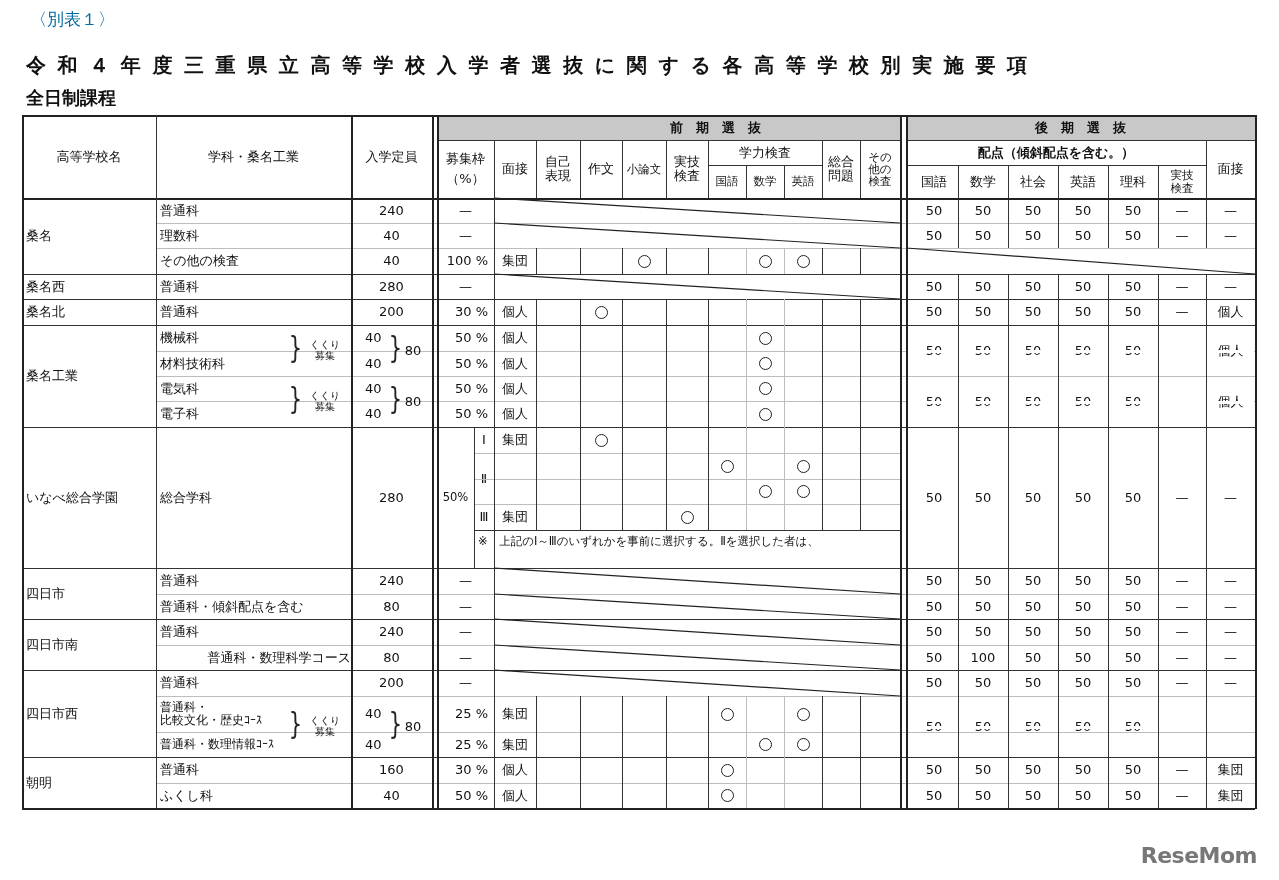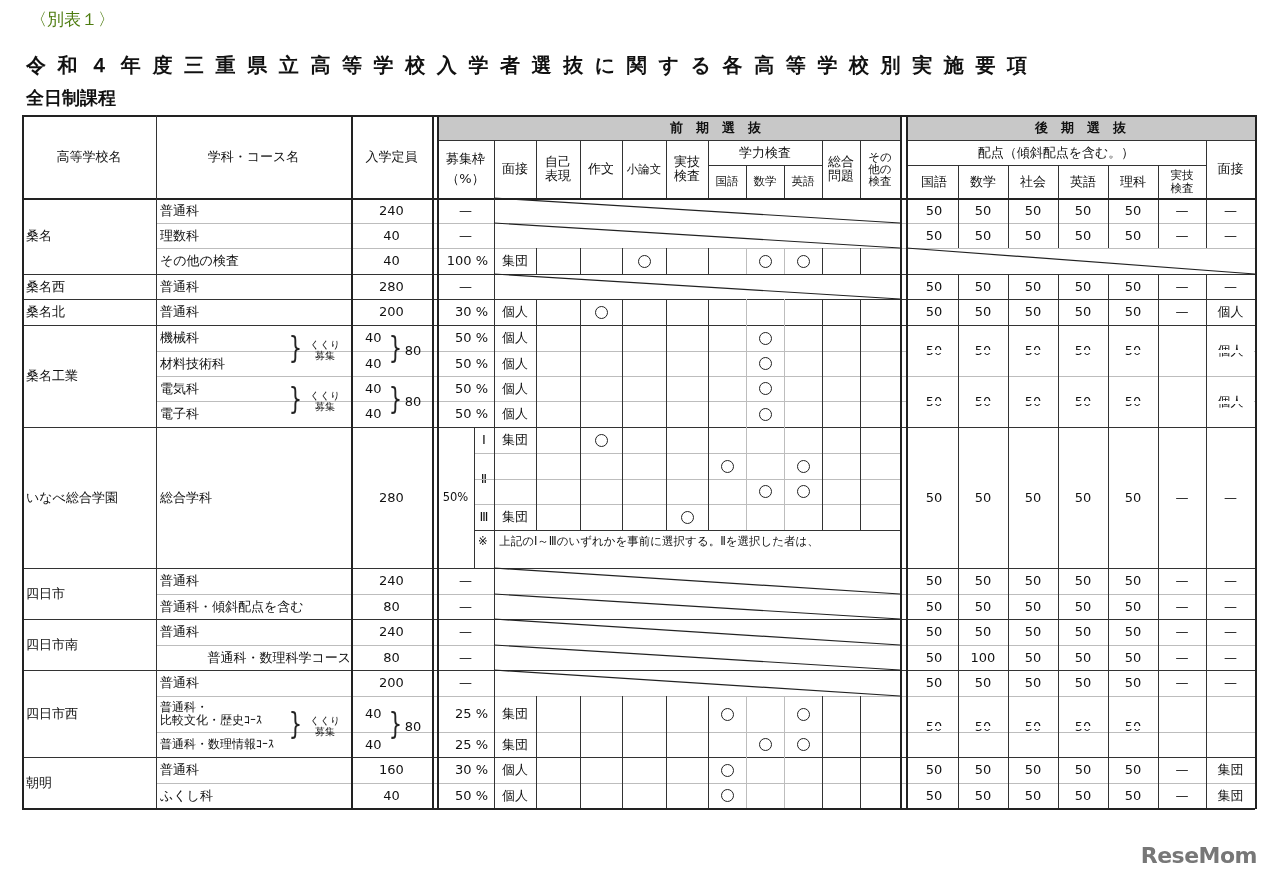--- a/index.html
+++ b/index.html
@@ -1,19 +1,19 @@
 <!DOCTYPE html>
 <html><head>
 <meta charset="utf-8">
 <style>
   html, body { margin:0; padding:0; background:#fff; }
   body { width:1279px; height:880px; position:relative; overflow:hidden;
          font-family:"DejaVu Sans", sans-serif; color:#111; }
   .abs { position:absolute; }
-  .doc-label { left:30px; top:8px; font-size:17px; color:#4d7c0f; }
+  .doc-label { left:30px; top:8px; font-size:17px; color:#0369a1; }
   .title { left:26px; top:52px; font-size:20px; font-weight:bold; letter-spacing:11.6px; white-space:nowrap; }
   .subtitle { left:26px; top:86px; font-size:18px; font-weight:bold; }
   .hgray { background:#c8c8c8; }
   .cell { position:absolute; box-sizing:border-box; display:flex; align-items:center; justify-content:center; font-size:13px; line-height:1.05; text-align:center; }
   .cell.left { justify-content:flex-start; padding-left:4px; }
   .cell.right { justify-content:flex-end; padding-right:6px; }
   .small { font-size:11.5px; }
   .tiny { font-size:10px; }
   .hl { position:absolute; height:0; border-top:1px solid #333; }
   .hl.thin { border-top:1px solid #bdbdbd; }
@@ -34,21 +34,21 @@
 <div class="abs title">令和４年度三重県立高等学校入学者選抜に関する各高等学校別実施要項</div>
 <div class="abs subtitle">全日制課程</div>
 
 <div id="table">
     <div class="abs hgray" style="left: 437px; top: 115px; width: 463px; height: 25px;"></div>
     <div class="abs hgray" style="left: 906px; top: 115px; width: 349px; height: 25px;"></div>
     <div class="cell " style="left: 22px; top: 115px; width: 134px; height: 83px;">
       <span>高等学校名</span>
     </div>
     <div class="cell " style="left: 156px; top: 115px; width: 195px; height: 83px;">
-      <span>学科・コース名</span>
+      <span>学科・桑名工業</span>
     </div>
     <div class="cell " style="left: 351px; top: 115px; width: 81px; height: 83px;">
       <span>入学定員</span>
     </div>
     <div class="cell " style="left: 437px; top: 115px; width: 463px; height: 25px; font-weight: bold; margin-left: 47px;">
       <span>前　期　選　抜</span>
     </div>
     <div class="cell " style="left: 906px; top: 115px; width: 349px; height: 25px; font-weight: bold;">
       <span>後　期　選　抜</span>
     </div>
@@ -82,21 +82,21 @@
     </div>
     <div class="cell small" style="left: 784px; top: 165px; width: 38px; height: 33px;">
       <span>英語</span>
     </div>
     <div class="cell " style="left: 822px; top: 140px; width: 38px; height: 58px; padding: 0px 6px;">
       <span>総合問題</span>
     </div>
     <div class="cell small" style="left: 860px; top: 140px; width: 40px; height: 58px; padding: 0px 4px;">
       <span>その他の検査</span>
     </div>
-    <div class="cell " style="left: 906px; top: 140px; width: 300px; height: 25px;">
+    <div class="cell " style="left: 906px; top: 140px; width: 300px; height: 25px; font-weight: bold;">
       <span>配点（傾斜配点を含む。）</span>
     </div>
     <div class="cell " style="left: 910px; top: 165px; width: 48px; height: 33px;">
       <span>国語</span>
     </div>
     <div class="cell " style="left: 958px; top: 165px; width: 50px; height: 33px;">
       <span>数学</span>
     </div>
     <div class="cell " style="left: 1008px; top: 165px; width: 50px; height: 33px;">
       <span>社会</span>

